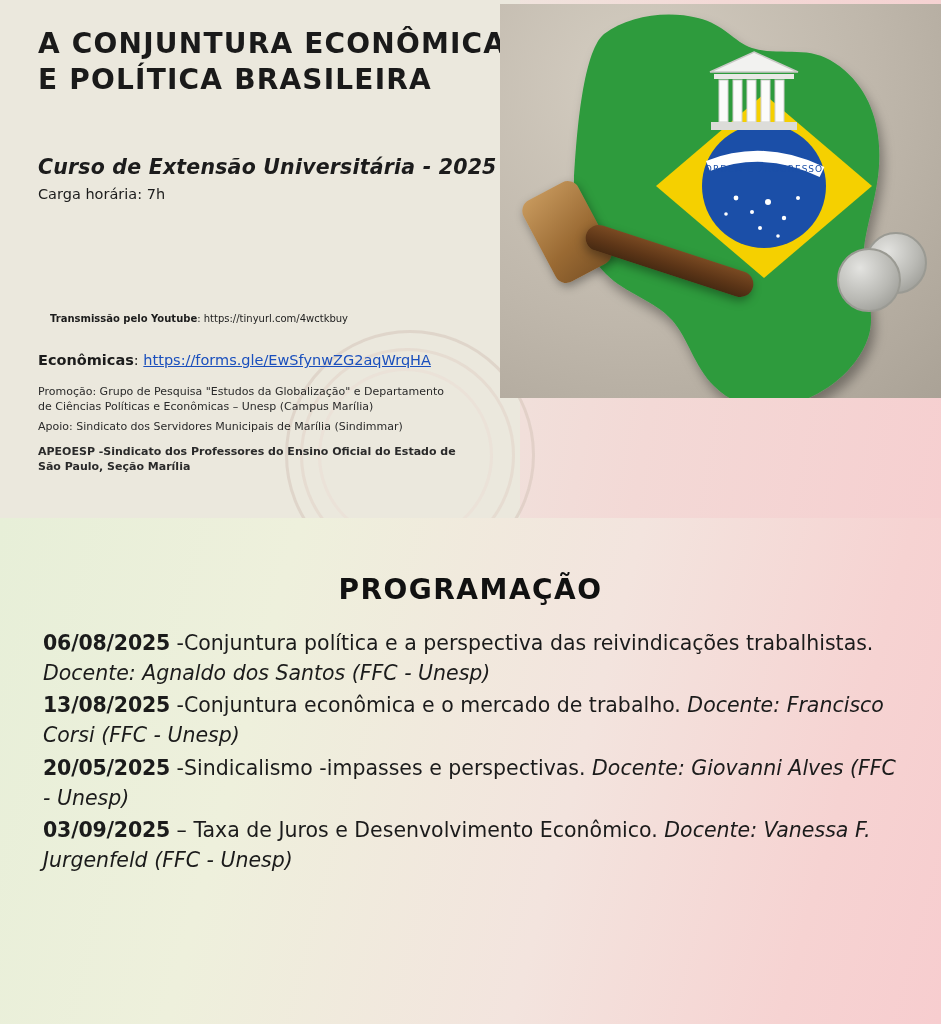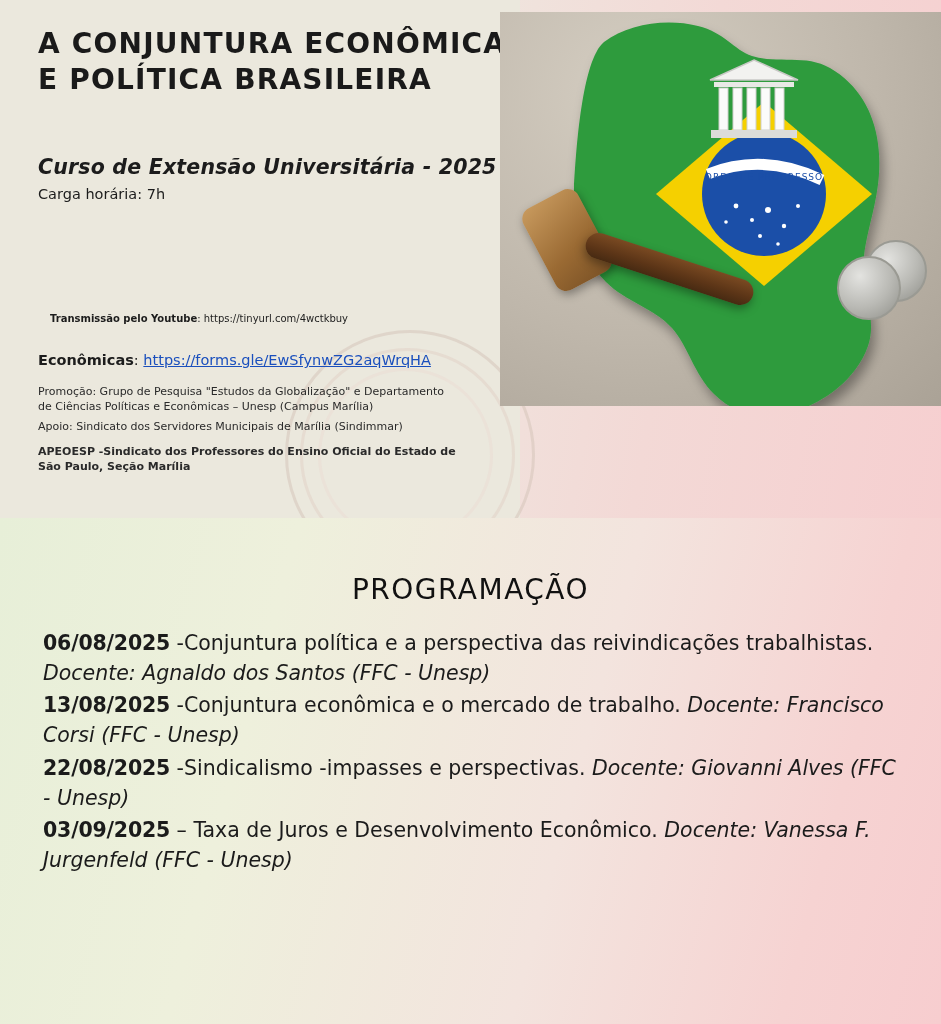--- a/index.html
+++ b/index.html
@@ -103,21 +103,21 @@
     line-height: 1.33;
     color: #2a2a2a;
   }
   .fp1 { top: 385px; }
   .fp2 { top: 420px; }
   .fp3 { top: 445px; font-weight: bold; }
 
   
   .photo {
     position: absolute;
-    right: 0; top: 12px;
+    right: 0; top: 4px;
     width: 441px; height: 394px;
     background: #cbc4b8;
     overflow: hidden;
   }
   .photo-bg {
     position: absolute; inset: 0;
     background:
       radial-gradient(circle at 30% 20%, #d4cdc1 0%, #bfb7ab 55%, #aaa296 100%);
   }
   
@@ -166,21 +166,21 @@
     width: 941px; height: 506px;
     background: linear-gradient(105deg, #e7efd8 0%, #eef0dc 28%, #f3e4de 60%, #f6d3d2 85%, #f7cdcf 100%);
     overflow: hidden;
   }
   .prog-title {
     position: absolute;
     left: 0; top: 55px;
     width: 941px;
     text-align: center;
     font-family: "DejaVu Sans", sans-serif;
-    font-weight: normal;
+    font-weight: bold;
     font-size: 28px;
     letter-spacing: 1.5px;
     color: #111;
   }
   .prog-list {
     position: absolute;
     left: 40px; top: 110px;
     width: 860px;
   }
   .prog-item {
@@ -292,21 +292,21 @@
 
     <div class="prog-item">
       <span class="date">06/08/2025</span><span class="topic"> -Conjuntura política e a perspectiva das reivindicações trabalhistas. </span><span class="docente">Docente: Agnaldo dos Santos (FFC - Unesp)</span>
     </div>
 
     <div class="prog-item">
       <span class="date">13/08/2025</span><span class="topic"> -Conjuntura econômica e o mercado de trabalho. </span><span class="docente">Docente: Francisco Corsi (FFC - Unesp)</span>
     </div>
 
     <div class="prog-item">
-      <span class="date">22/08/2025</span><span class="topic"> -Sindicalismo -impasses e perspectivas. </span><span class="docente">Docente: Giovanni Alves (FFC - Unesp)</span>
+      <span class="date">20/05/2025</span><span class="topic"> -Sindicalismo -impasses e perspectivas. </span><span class="docente">Docente: Giovanni Alves (FFC - Unesp)</span>
     </div>
 
 
     <div class="prog-item">
       <span class="date">03/09/2025</span><span class="topic"> – Taxa de Juros e Desenvolvimento Econômico. </span><span class="docente">Docente: Vanessa F. Jurgenfeld (FFC - Unesp)</span>
     </div>
 
   </div>
 </div>
 

